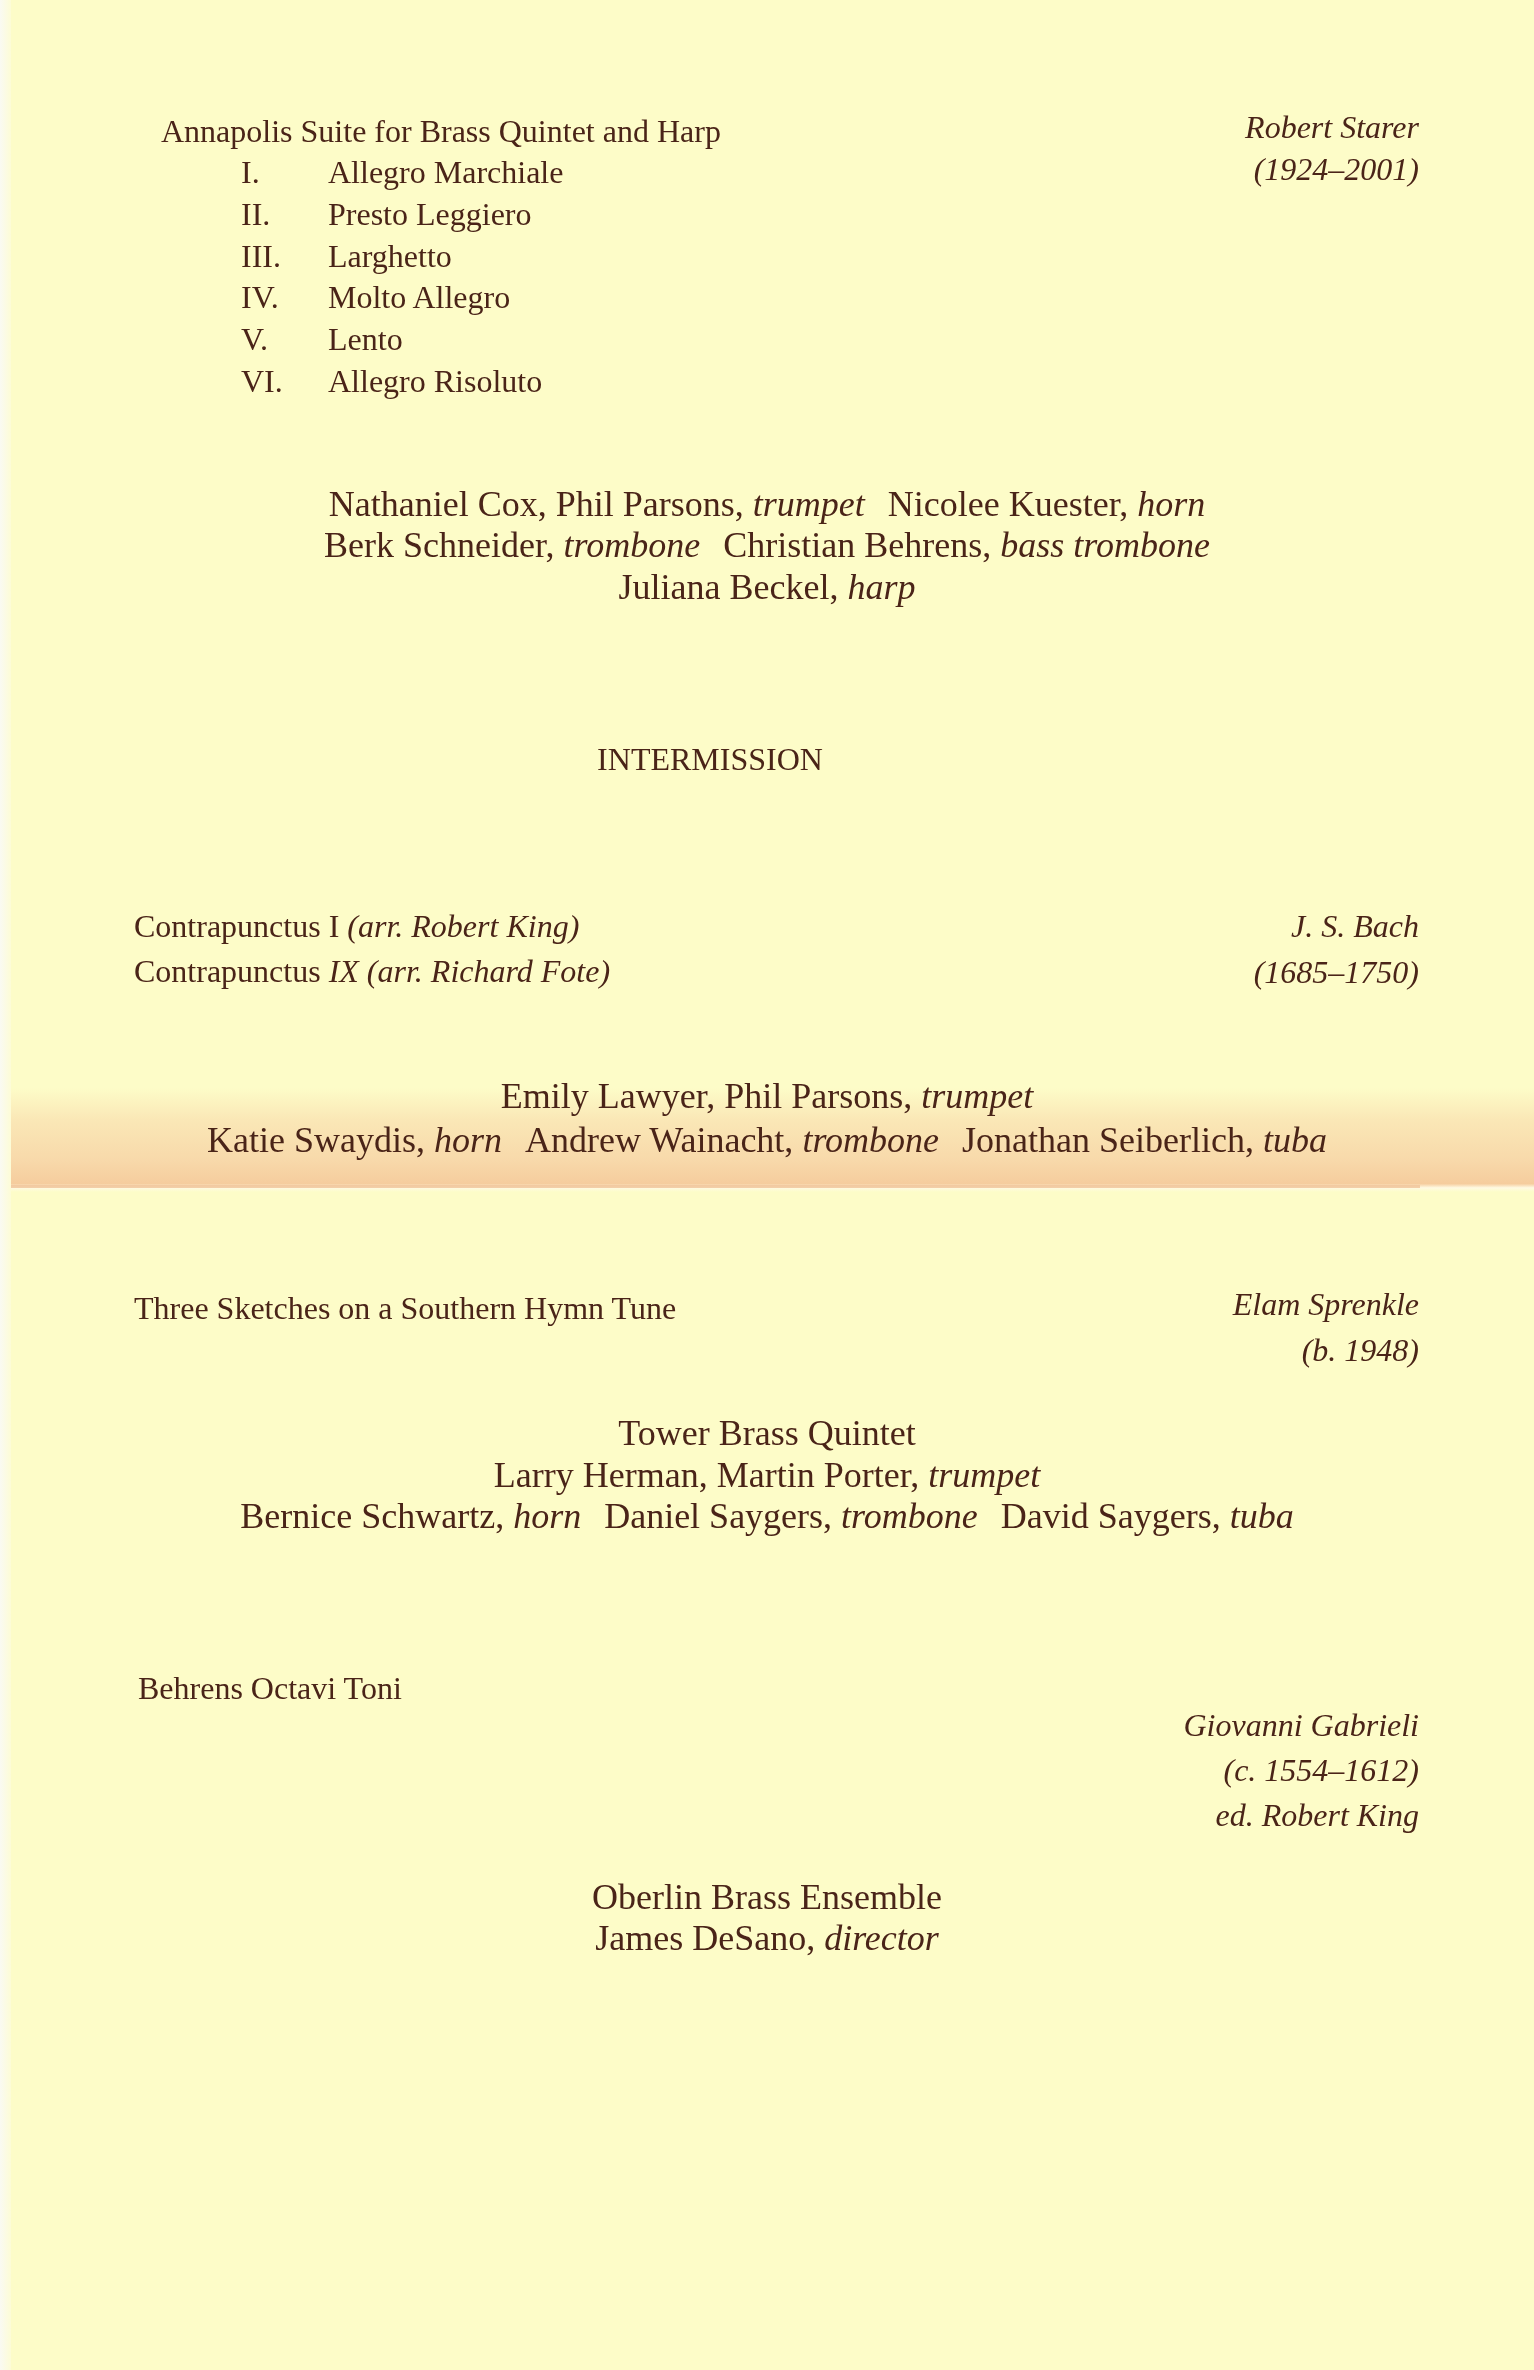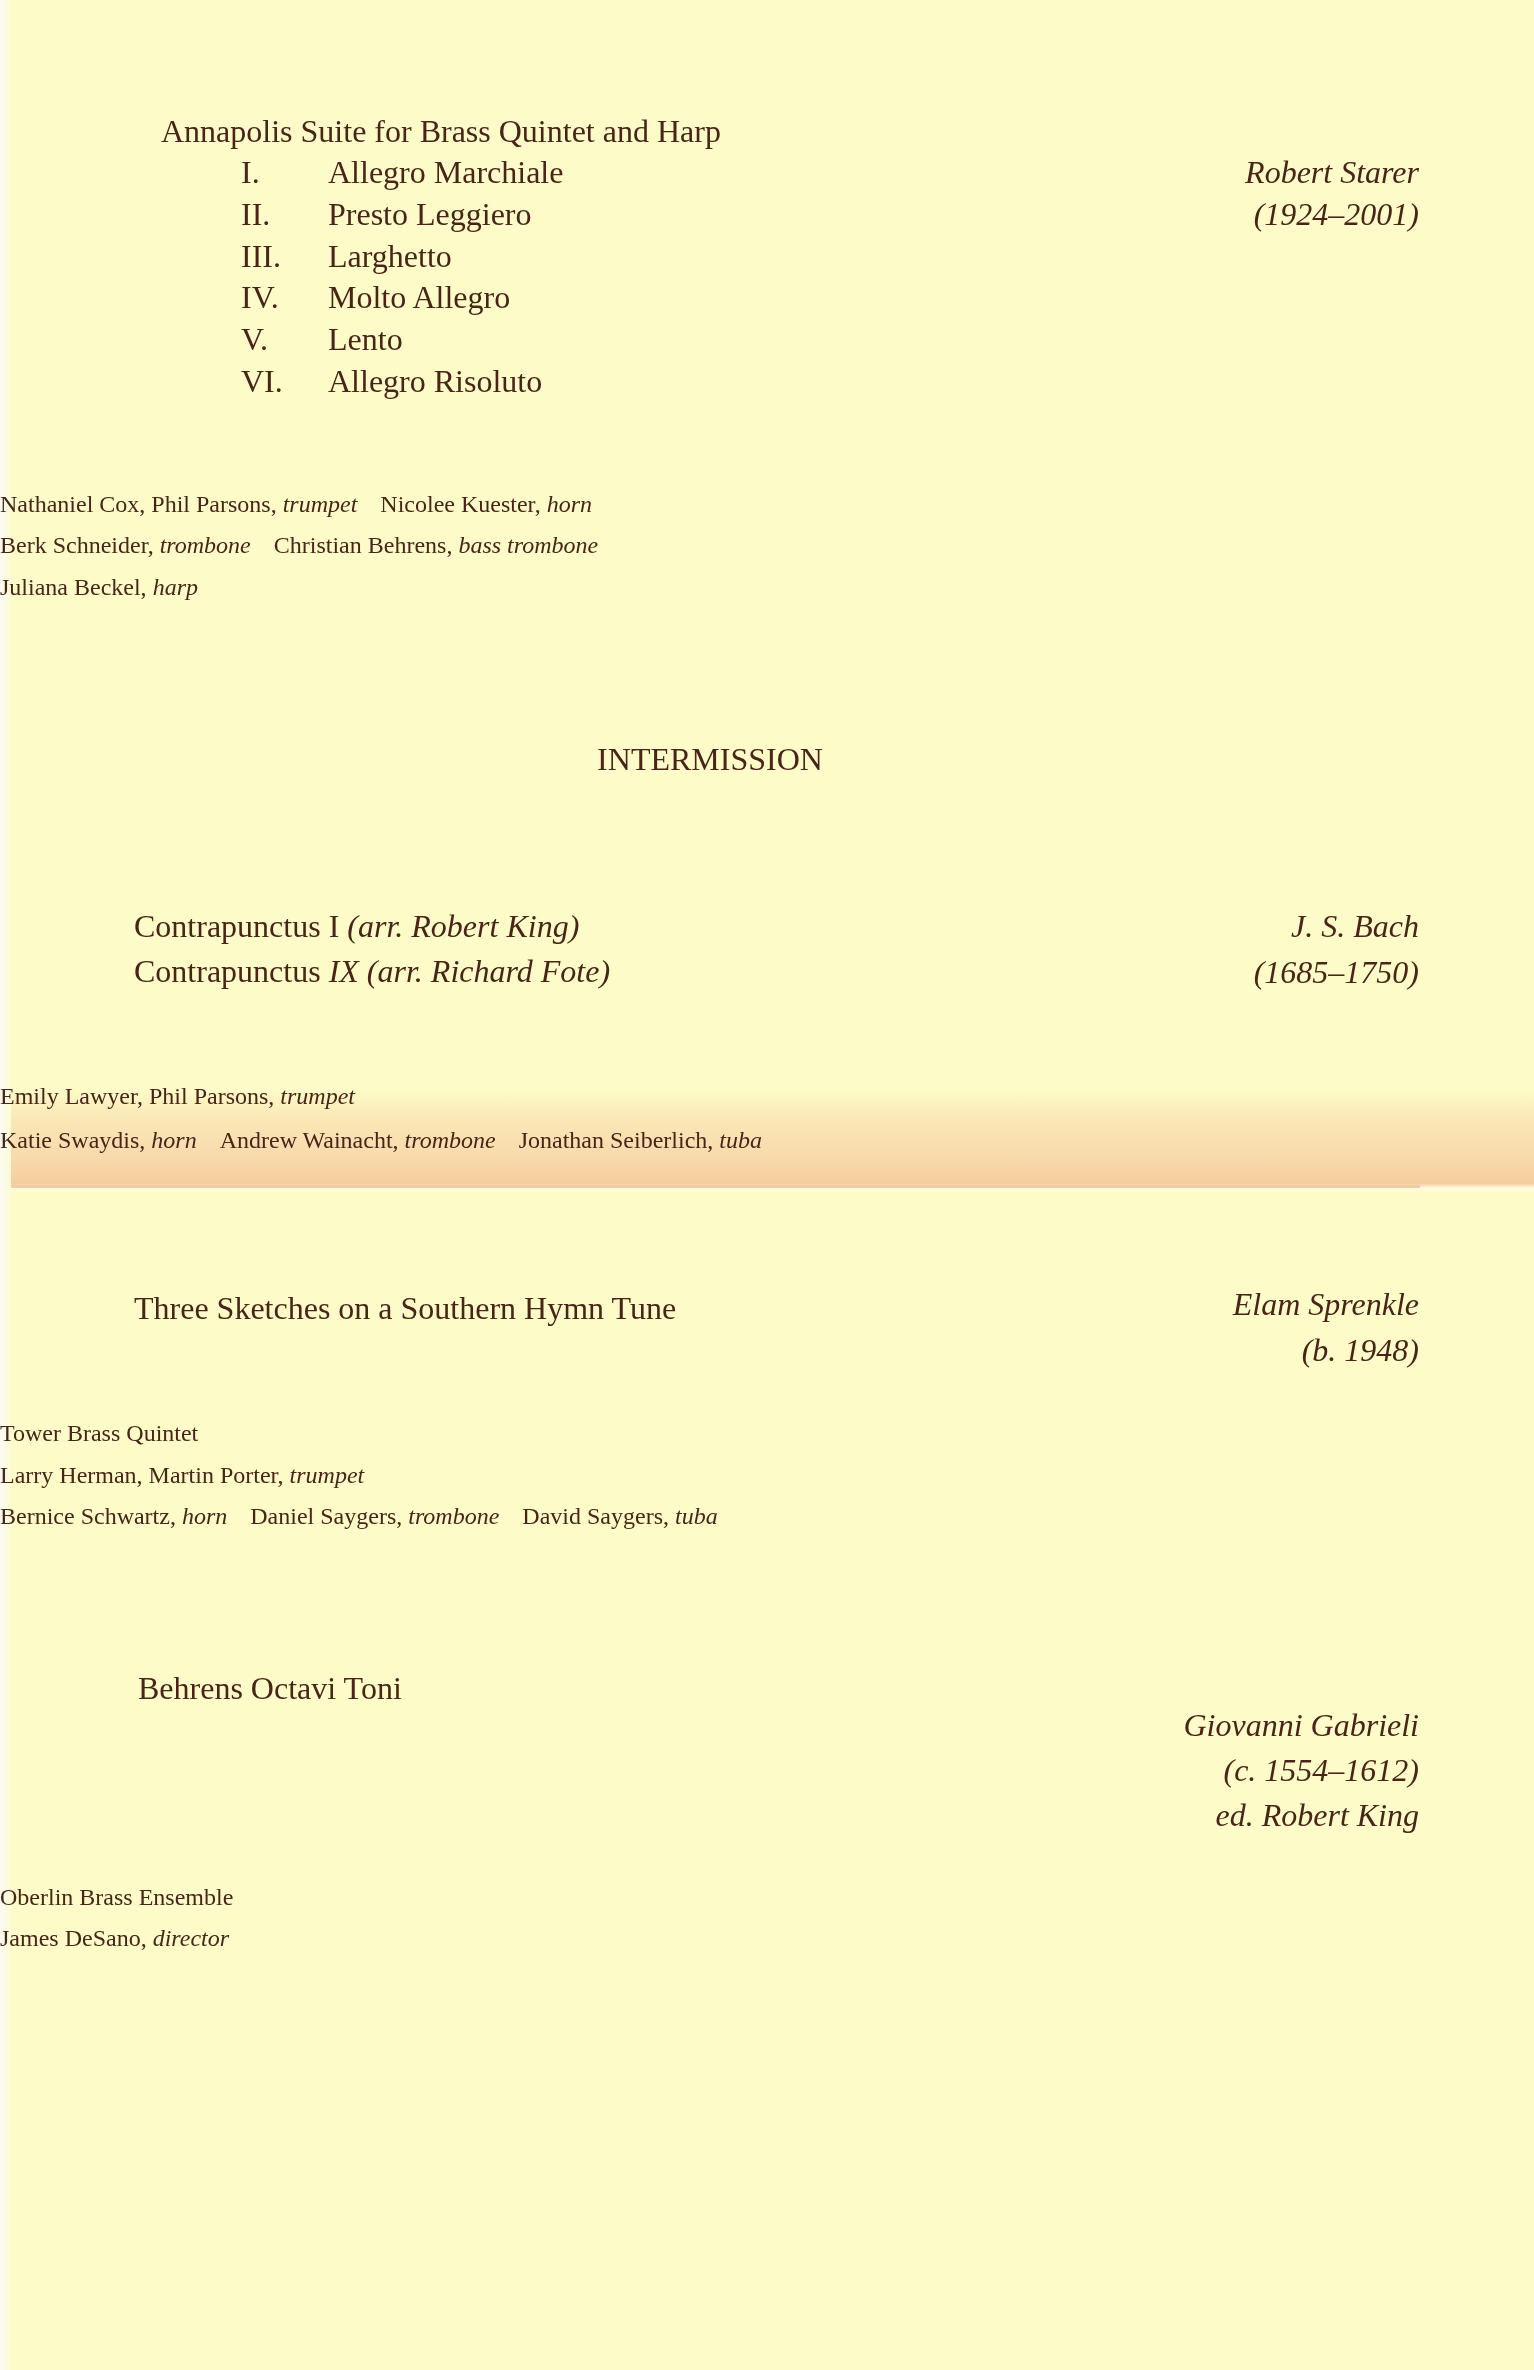--- a/index.html
+++ b/index.html
@@ -34,21 +34,21 @@
     .i { font-style: italic; }
     .center { left: 0; width: 1420px; text-align: center; }
 
     
     .work-title { left: 161px; top: 110px; }
     .mvt { position: absolute; font-size: 32px; line-height: 42px; white-space: nowrap; }
     .mvt .num { position: absolute; left: 0; }
     .mvt .name { position: absolute; left: 87px; }
     .composer-block { position: absolute; right: 115px; text-align: right; font-style: italic; font-size: 32px; line-height: 42px; }
     .composer-block div { white-space: nowrap; }
-    .performer-line { position: absolute; left: 0; width: 1534px; font-size: 24px; line-height: 42px; white-space: nowrap; }
+    .performer-line { position: absolute; left: 0; width: 1534px; text-align: center; font-size: 36px; line-height: 42px; white-space: nowrap; }
     .performer-line .sep { display: inline-block; width: 23px; }
   </style>
 </head>
 <body>
 
 <div class="left-strip"></div>
 <div class="fold"></div>
 <div class="fold-line"></div>
 
 <section>
@@ -72,21 +72,21 @@
   </div>
   <div class="mvt" style="left:241px; top:318px;">
     <span class="num">V.</span>
     <span class="name">Lento</span>
   </div>
   <div class="mvt" style="left:241px; top:360px;">
     <span class="num">VI.</span>
     <span class="name">Allegro Risoluto</span>
   </div>
 
-  <div class="composer-block" style="top:106px;margin-top:45px;">
+  <div class="composer-block" style="top:106px;">
     <div>Robert Starer</div>
     <div>(1924–2001)</div>
   </div>
 
   <div class="performer-line" style="top:483px;">
     <span>Nathaniel Cox, Phil Parsons, </span><span class="i">trumpet</span><span class="sep"></span><span>Nicolee Kuester, </span><span class="i">horn</span>
   </div>
   <div class="performer-line" style="top:524px;">
     <span>Berk Schneider, </span><span class="i">trombone</span><span class="sep"></span><span>Christian Behrens, </span><span class="i">bass trombone</span>
   </div>

